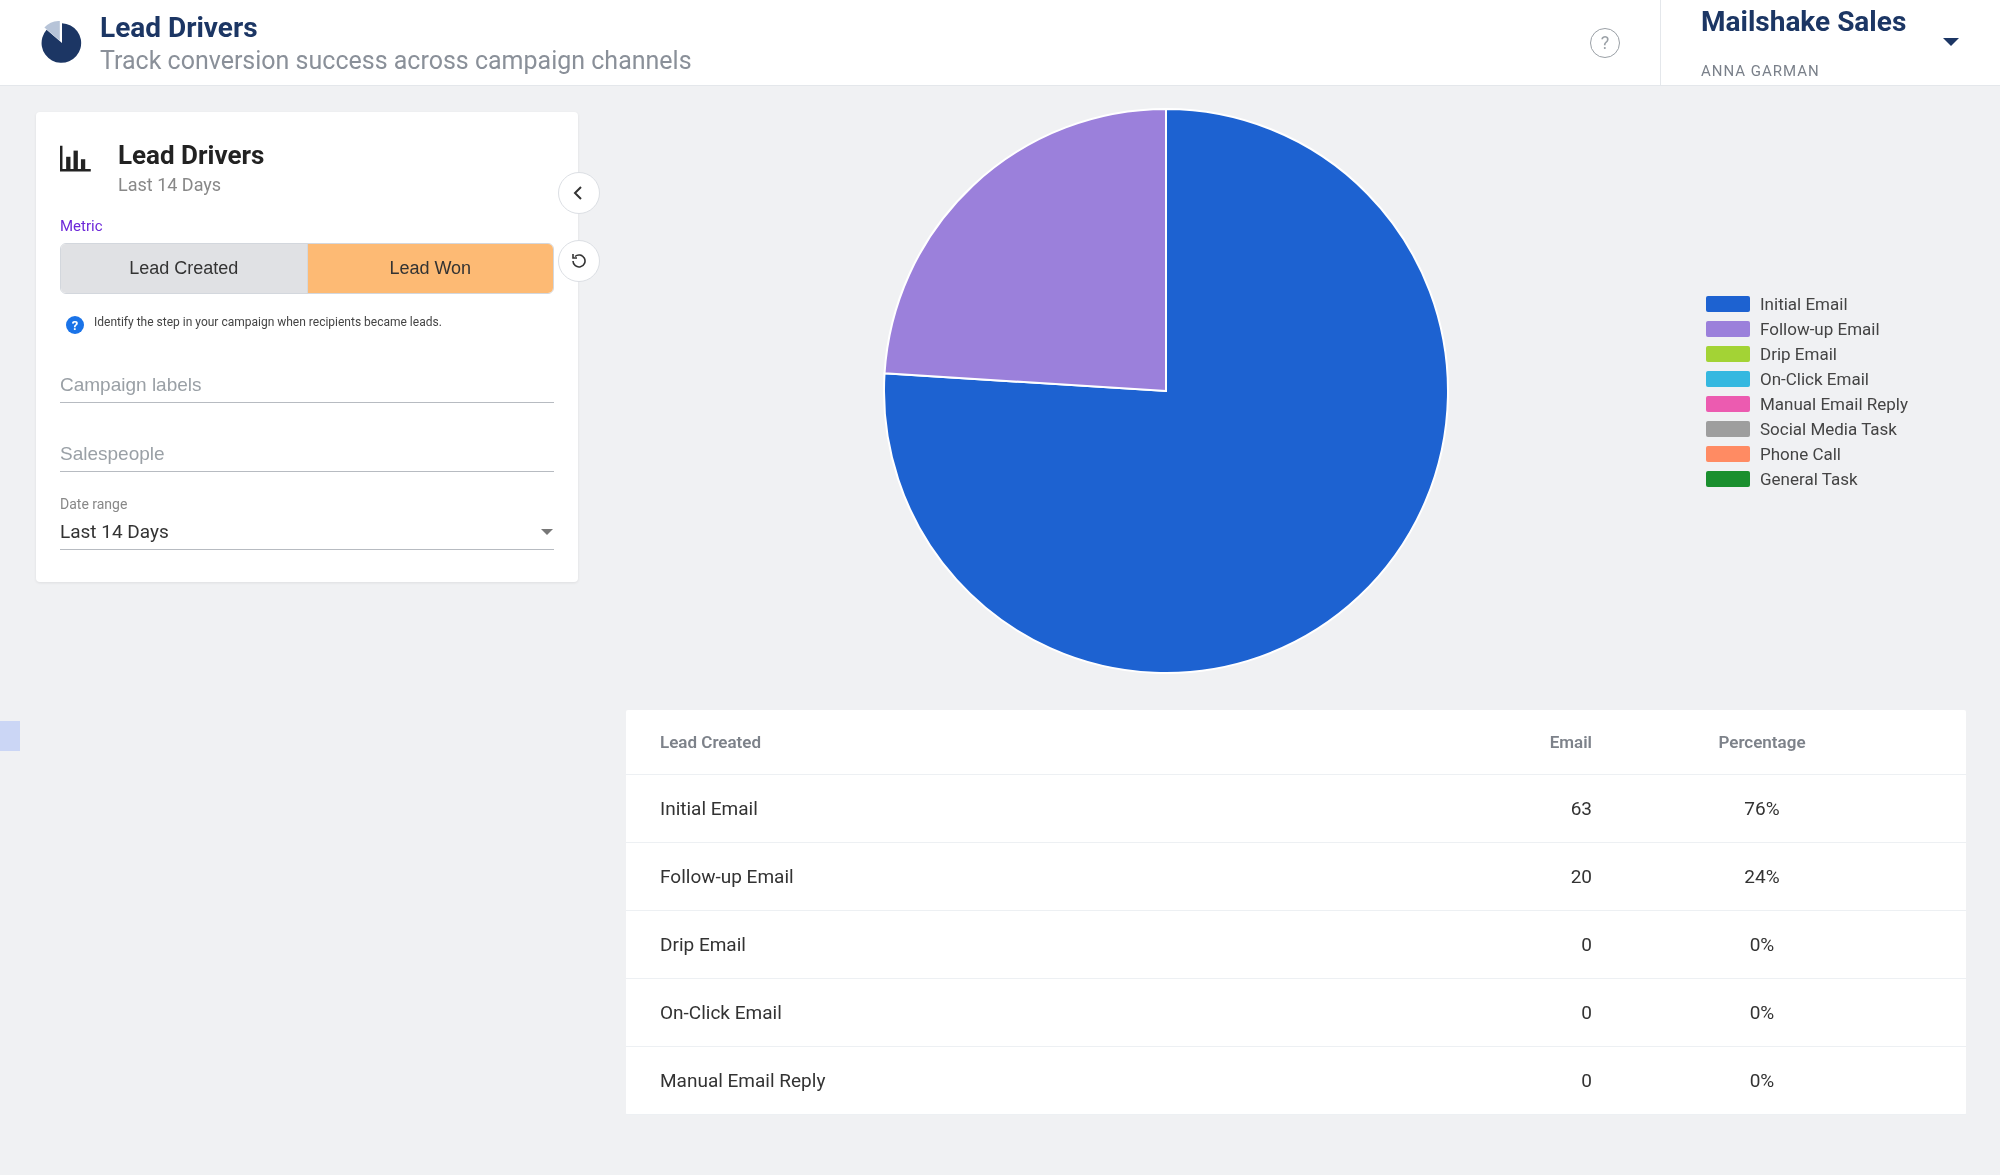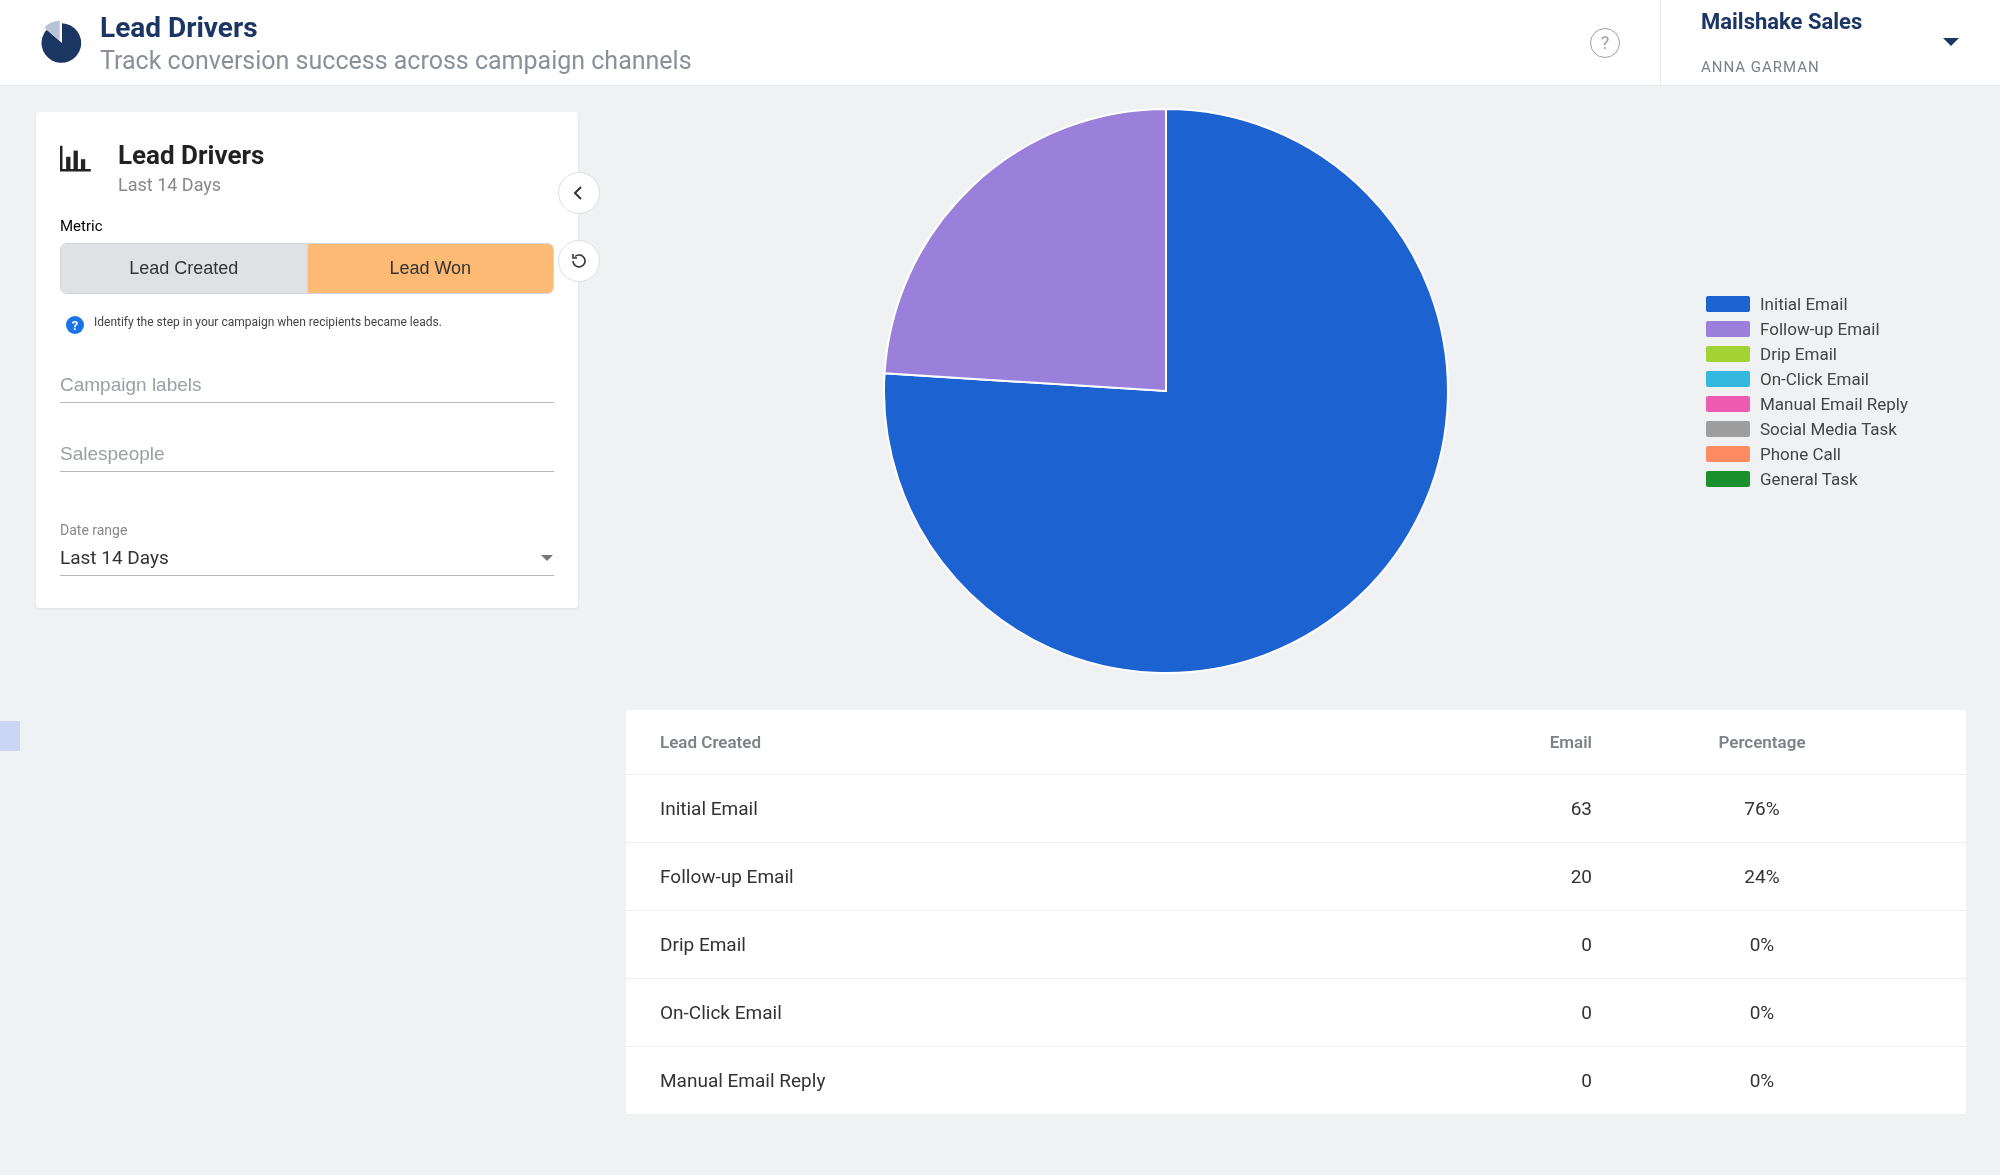--- a/index.html
+++ b/index.html
@@ -49,21 +49,21 @@
   .acct-block {
     border-left: 1px solid #e4e7eb;
     height: 100%;
     display: flex;
     align-items: center;
     padding: 0 40px;
     cursor: pointer;
     min-width: 340px;
     justify-content: space-between;
   }
-  .acct-text .acct-name { color: #1c3664; font-size: 22px; font-weight: 700; }
+  .acct-text .acct-name { color: #1c3664; font-size: 28px; font-weight: 700; }
   .acct-text .acct-user { color: #7a808a; font-size: 15px; letter-spacing: 1px; margin-top: 24px; }
   .acct-caret { color: #1c3664; }
 
   .content {
     position: relative;
     display: flex;
     align-items: flex-start;
   }
   .blue-tab {
     position: absolute;
@@ -90,21 +90,21 @@
   .round-btn {
     width: 42px; height: 42px; border-radius: 50%;
     border: 1px solid #dcdfe4; background: #fff;
     display: flex; align-items: center; justify-content: center;
     color: #444; cursor: pointer;
     position: absolute;
   }
   .btn-back { top: 60px; right: -22px; }
   .btn-refresh { top: 128px; right: -22px; }
 
-  .metric-label { font-size: 15px; color: #000000; margin-top: 22px; }
+  .metric-label { font-size: 15px; color: #6d28d9; margin-top: 22px; }
   .seg {
     display: flex;
     border: 1px solid #d3d7dd;
     border-radius: 6px;
     overflow: hidden;
     margin-top: 8px;
   }
   .seg button {
     flex: 1;
     border: none;
@@ -130,21 +130,21 @@
   .field {
     margin-top: 40px;
     border-bottom: 1px solid #b7bbc1;
     padding-bottom: 6px;
   }
   .field input {
     border: none; width: 100%; font-size: 19px; color:#333;
     outline: none; background: transparent;
   }
   .field input::placeholder { color: #9aa0a6; }
-  .field-small-label { font-size: 14px; color: #888; margin-top: 50px; }
+  .field-small-label { font-size: 14px; color: #888; margin-top: 24px; }
   .field-select {
     border-bottom: 1px solid #b7bbc1;
     display: flex; justify-content: space-between; align-items: center;
     padding: 8px 0 6px 0;
     cursor: pointer;
   }
   .field-select .val { font-size: 19px; color: #333; }
   .field-select .caret { color: #777; }
 
   .main-area {

